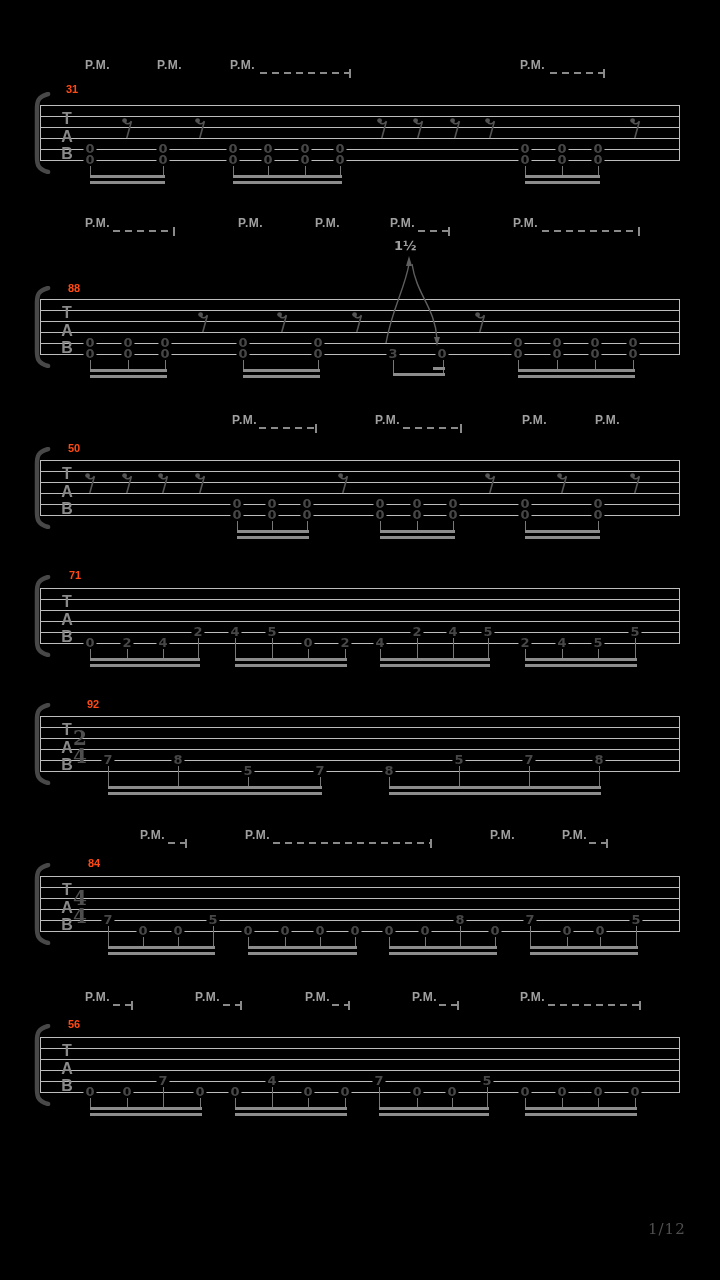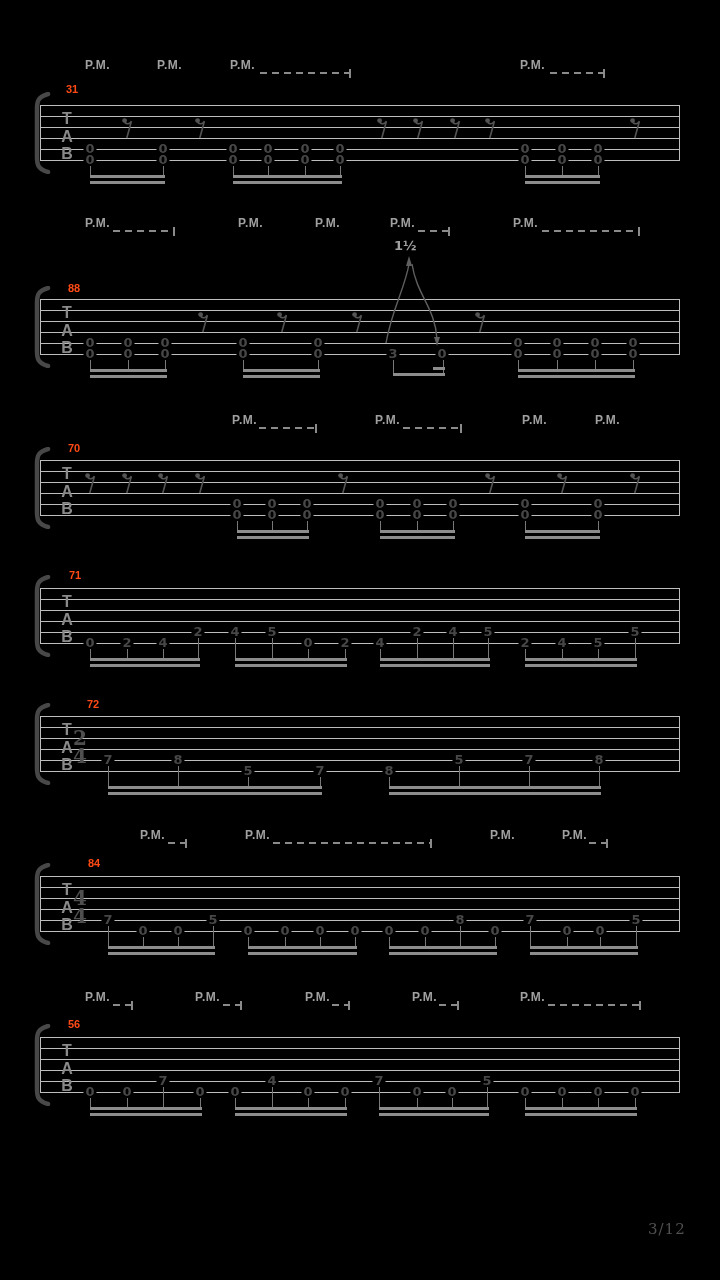--- a/index.html
+++ b/index.html
@@ -6,21 +6,21 @@
   #score{position:relative;width:720px;height:1280px;background:#000;overflow:hidden;
          font-family:"DejaVu Sans", sans-serif;}
   #score *{position:absolute;box-sizing:border-box;}
   .pagenum{left:648px;top:1220px;color:#4f4f4f;font-family:"DejaVu Serif", serif;
            font-size:15px;letter-spacing:1px;}
 </style>
 </head>
 <body>
 
 <div id="score">
-  <div class="pagenum">3/12</div>
+  <div class="pagenum">1/12</div>
 <div style="left: 28px; top: 92px; width: 24px; height: 82px;">
       <svg width="24" height="82" viewBox="0 0 24 82" style="position:absolute;left:0;top:0">
         <path d="M20,2 C10,5 9,9 9,17 L9,65 C9,73 10,77 20,80" fill="none" stroke="#484848" stroke-width="4.5" stroke-linecap="round"></path>
       </svg>
     </div>
     <div style="left: 40px; top: 105px; width: 640px; height: 1px; background: rgb(189, 189, 189);"></div>
     <div style="left: 40px; top: 116px; width: 640px; height: 1px; background: rgb(189, 189, 189);"></div>
     <div style="left: 40px; top: 127px; width: 640px; height: 1px; background: rgb(189, 189, 189);"></div>
     <div style="left: 40px; top: 138px; width: 640px; height: 1px; background: rgb(189, 189, 189);"></div>
     <div style="left: 40px; top: 149px; width: 640px; height: 1px; background: rgb(189, 189, 189);"></div>
@@ -223,21 +223,21 @@
     <div style="left: 40px; top: 471px; width: 640px; height: 1px; background: rgb(189, 189, 189);"></div>
     <div style="left: 40px; top: 482px; width: 640px; height: 1px; background: rgb(189, 189, 189);"></div>
     <div style="left: 40px; top: 493px; width: 640px; height: 1px; background: rgb(189, 189, 189);"></div>
     <div style="left: 40px; top: 504px; width: 640px; height: 1px; background: rgb(189, 189, 189);"></div>
     <div style="left: 40px; top: 515px; width: 640px; height: 1px; background: rgb(189, 189, 189);"></div>
     <div style="left: 40px; top: 460px; width: 1px; height: 56px; background: rgb(189, 189, 189);"></div>
     <div style="left: 679px; top: 460px; width: 1px; height: 56px; background: rgb(189, 189, 189);"></div>
     <div style="left: 67px; top: 466px; transform: translateX(-50%); color: rgb(138, 138, 138); font: bold 16px / 16px &quot;Liberation Sans&quot;, sans-serif;">T</div>
     <div style="left: 67px; top: 483.5px; transform: translateX(-50%); color: rgb(138, 138, 138); font: bold 16px / 16px &quot;Liberation Sans&quot;, sans-serif;">A</div>
     <div style="left: 67px; top: 501px; transform: translateX(-50%); color: rgb(138, 138, 138); font: bold 16px / 16px &quot;Liberation Sans&quot;, sans-serif;">B</div>
-    <div style="left: 68px; top: 442px; color: rgb(255, 74, 21); font: bold 11px &quot;Liberation Sans&quot;, sans-serif;">70</div>
+    <div style="left: 68px; top: 442px; color: rgb(255, 74, 21); font: bold 11px &quot;Liberation Sans&quot;, sans-serif;">50</div>
     <div style="left: 232px; top: 413px; color: rgb(160, 160, 160); font: bold 12px &quot;Liberation Sans&quot;, sans-serif; letter-spacing: 0.5px;">P.M.</div>
     <div style="left: 259px; top: 427px; width: 56px; height: 2px; background: repeating-linear-gradient(90deg, rgb(138, 138, 138) 0px, rgb(138, 138, 138) 7px, transparent 7px, transparent 12px);"></div>
     <div style="left: 315px; top: 423.5px; width: 2px; height: 9px; background: rgb(138, 138, 138);"></div>
     <div style="left: 375px; top: 413px; color: rgb(160, 160, 160); font: bold 12px &quot;Liberation Sans&quot;, sans-serif; letter-spacing: 0.5px;">P.M.</div>
     <div style="left: 403px; top: 427px; width: 57px; height: 2px; background: repeating-linear-gradient(90deg, rgb(138, 138, 138) 0px, rgb(138, 138, 138) 7px, transparent 7px, transparent 12px);"></div>
     <div style="left: 460px; top: 423.5px; width: 2px; height: 9px; background: rgb(138, 138, 138);"></div>
     <div style="left: 522px; top: 413px; color: rgb(160, 160, 160); font: bold 12px &quot;Liberation Sans&quot;, sans-serif; letter-spacing: 0.5px;">P.M.</div>
     <div style="left: 595px; top: 413px; color: rgb(160, 160, 160); font: bold 12px &quot;Liberation Sans&quot;, sans-serif; letter-spacing: 0.5px;">P.M.</div>
     <div style="left: 237px; top: 504px; transform: translate(-50%, -50%); color: rgb(71, 71, 71); background: rgb(0, 0, 0); padding: 0px 2px; font: bold 13px / 12px &quot;DejaVu Sans&quot;, sans-serif;">0</div>
     <div style="left: 237px; top: 515px; transform: translate(-50%, -50%); color: rgb(71, 71, 71); background: rgb(0, 0, 0); padding: 0px 2px; font: bold 13px / 12px &quot;DejaVu Sans&quot;, sans-serif;">0</div>
@@ -385,21 +385,21 @@
     <div style="left: 40px; top: 749px; width: 640px; height: 1px; background: rgb(189, 189, 189);"></div>
     <div style="left: 40px; top: 760px; width: 640px; height: 1px; background: rgb(189, 189, 189);"></div>
     <div style="left: 40px; top: 771px; width: 640px; height: 1px; background: rgb(189, 189, 189);"></div>
     <div style="left: 40px; top: 716px; width: 1px; height: 56px; background: rgb(189, 189, 189);"></div>
     <div style="left: 679px; top: 716px; width: 1px; height: 56px; background: rgb(189, 189, 189);"></div>
     <div style="left: 67px; top: 722px; transform: translateX(-50%); color: rgb(138, 138, 138); font: bold 16px / 16px &quot;Liberation Sans&quot;, sans-serif;">T</div>
     <div style="left: 67px; top: 739.5px; transform: translateX(-50%); color: rgb(138, 138, 138); font: bold 16px / 16px &quot;Liberation Sans&quot;, sans-serif;">A</div>
     <div style="left: 67px; top: 757px; transform: translateX(-50%); color: rgb(138, 138, 138); font: bold 16px / 16px &quot;Liberation Sans&quot;, sans-serif;">B</div>
     <div style="left: 80px; top: 729px; transform: translateX(-50%); color: rgb(79, 79, 79); font: bold 20px / 18px &quot;DejaVu Serif&quot;, serif;">2</div>
     <div style="left: 80px; top: 747px; transform: translateX(-50%); color: rgb(79, 79, 79); font: bold 20px / 18px &quot;DejaVu Serif&quot;, serif;">4</div>
-    <div style="left: 87px; top: 698px; color: rgb(255, 74, 21); font: bold 11px &quot;Liberation Sans&quot;, sans-serif;">72</div>
+    <div style="left: 87px; top: 698px; color: rgb(255, 74, 21); font: bold 11px &quot;Liberation Sans&quot;, sans-serif;">92</div>
     <div style="left: 108px; top: 760px; transform: translate(-50%, -50%); color: rgb(71, 71, 71); background: rgb(0, 0, 0); padding: 0px 2px; font: bold 13px / 12px &quot;DejaVu Sans&quot;, sans-serif;">7</div>
     <div style="left: 178px; top: 760px; transform: translate(-50%, -50%); color: rgb(71, 71, 71); background: rgb(0, 0, 0); padding: 0px 2px; font: bold 13px / 12px &quot;DejaVu Sans&quot;, sans-serif;">8</div>
     <div style="left: 248px; top: 771px; transform: translate(-50%, -50%); color: rgb(71, 71, 71); background: rgb(0, 0, 0); padding: 0px 2px; font: bold 13px / 12px &quot;DejaVu Sans&quot;, sans-serif;">5</div>
     <div style="left: 320px; top: 771px; transform: translate(-50%, -50%); color: rgb(71, 71, 71); background: rgb(0, 0, 0); padding: 0px 2px; font: bold 13px / 12px &quot;DejaVu Sans&quot;, sans-serif;">7</div>
     <div style="left: 389px; top: 771px; transform: translate(-50%, -50%); color: rgb(71, 71, 71); background: rgb(0, 0, 0); padding: 0px 2px; font: bold 13px / 12px &quot;DejaVu Sans&quot;, sans-serif;">8</div>
     <div style="left: 459px; top: 760px; transform: translate(-50%, -50%); color: rgb(71, 71, 71); background: rgb(0, 0, 0); padding: 0px 2px; font: bold 13px / 12px &quot;DejaVu Sans&quot;, sans-serif;">5</div>
     <div style="left: 529px; top: 760px; transform: translate(-50%, -50%); color: rgb(71, 71, 71); background: rgb(0, 0, 0); padding: 0px 2px; font: bold 13px / 12px &quot;DejaVu Sans&quot;, sans-serif;">7</div>
     <div style="left: 599px; top: 760px; transform: translate(-50%, -50%); color: rgb(71, 71, 71); background: rgb(0, 0, 0); padding: 0px 2px; font: bold 13px / 12px &quot;DejaVu Sans&quot;, sans-serif;">8</div>
     <div style="left: 108px; top: 766px; width: 1px; height: 22px; background: rgb(120, 120, 120);"></div>
     <div style="left: 178px; top: 766px; width: 1px; height: 22px; background: rgb(120, 120, 120);"></div>

